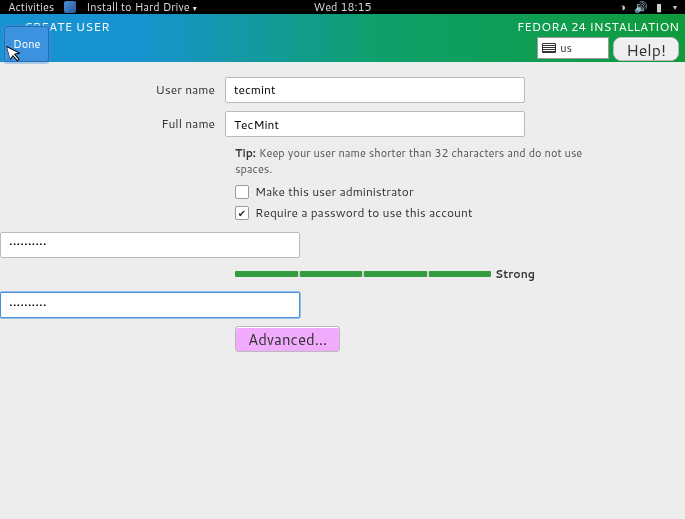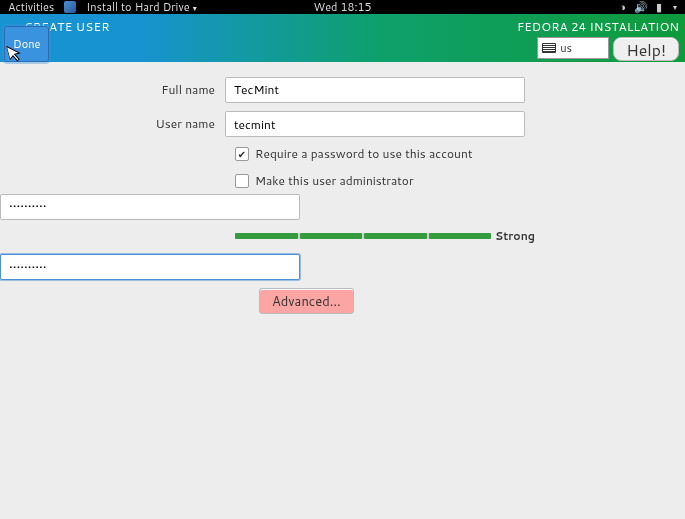--- a/index.html
+++ b/index.html
@@ -38,21 +38,21 @@
 .check-row { margin-left: 235px; display: flex; align-items: center; gap: 6px; font-size: 12px; color: #333; margin-bottom: 4px; }
 .chk { width: 14px; height: 14px; border: 1px solid #999; border-radius: 2px; background: #fff; display:flex; align-items:center; justify-content:center; }
 .chk.checked::after { content: "✔"; font-size: 10px; color: #2b2b2b; line-height: 1; }
 
 .strength-wrap { margin-left: 235px; width: 300px; display: flex; align-items: center; gap: 4px; margin-top: 4px; margin-bottom: 10px; }
 .bar { flex: 1; height: 6px; background: #d0d0d0; border-radius: 2px; display: flex; gap: 2px; }
 .seg { flex: 1; background: #349c3f; border-radius: 1px; }
 .strength-lbl { font-size: 11px; color: #333; font-weight: bold; width: 40px; text-align: right; }
 
 .adv-row { margin-left: 235px; margin-top: 6px; }
-.adv-btn { background: #fca5a5; border: 1px solid #bbb; border-radius: 3px; height: 26px; padding: 0 12px; font-size: 13px; color: #333; box-shadow: inset 0 1px 0 #fff; margin-left: 24px; }
+.adv-btn { background: #f0abfc; border: 1px solid #bbb; border-radius: 3px; height: 26px; padding: 0 12px; font-size: 15px; color: #333; box-shadow: inset 0 1px 0 #fff; }
 </style>
 </head>
 <body>
 
 <div class="topbar">
   <div class="topbar-left">
     <span>Activities</span>
     <span class="anaconda-ico"></span>
     <span><span>Install to Hard Drive</span><span class="tri">▾</span></span>
   </div>
@@ -84,38 +84,41 @@
 
 <div class="cursor">
   <svg width="14" height="18" viewBox="0 0 14 18">
       <path d="M0 0 L0 14 L4 11 L7 17 L9 16 L6 10 L11 10 Z" fill="#fff" stroke="#000" stroke-width="1"></path>
     </svg>
 </div>
 
 <div class="form-area">
 
   <div class="row">
+    <div class="lbl">User name</div>
+    <div class="fld"><input type="text" value="tecmint" style=""></div>
+  </div>
+
+  <div class="row">
     <div class="lbl">Full name</div>
     <div class="fld"><input type="text" value="TecMint" style=""></div>
   </div>
 
-  <div class="row">
-    <div class="lbl">User name</div>
-    <div class="fld"><input type="text" value="tecmint" style=""></div>
-  </div>
-
-
-  <div class="check-row" style="margin-bottom:10px;">
-    <span class="chk checked"></span>
-    <span>Require a password to use this account</span>
+  <div class="tip-row">
+    <b>Tip:</b><span> Keep your user name shorter than 32 characters and do not use spaces.</span>
   </div>
 
   <div class="check-row">
     <span class="chk"></span>
     <span>Make this user administrator</span>
+  </div>
+
+  <div class="check-row" style="margin-bottom:10px;">
+    <span class="chk checked"></span>
+    <span>Require a password to use this account</span>
   </div>
 
   <div class="row">
     <div class="fld"><input type="text" value="••••••••••" style=""></div>
   </div>
 
   <div class="strength-wrap">
     <div class="bar">
       <div class="seg"></div>
       <div class="seg"></div>

